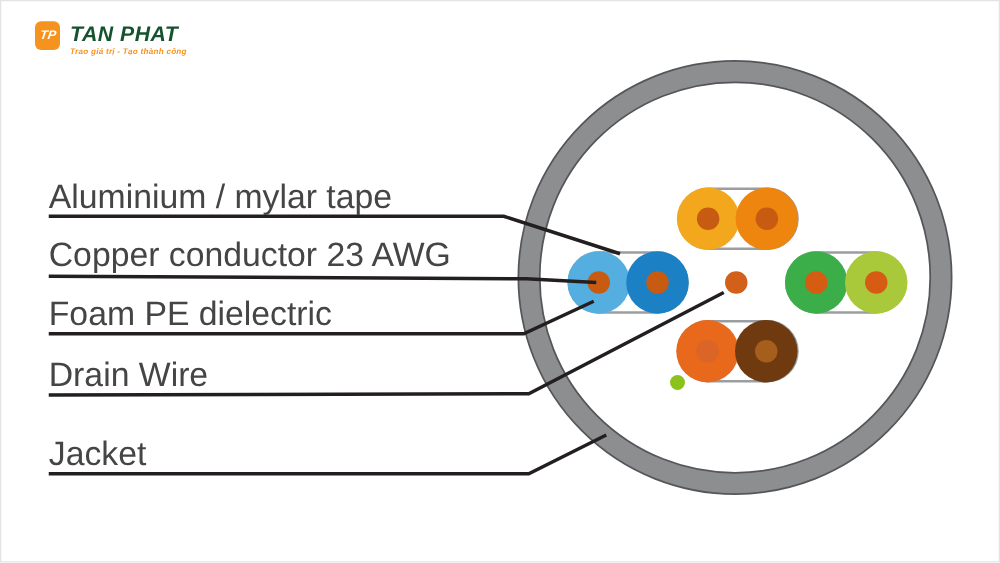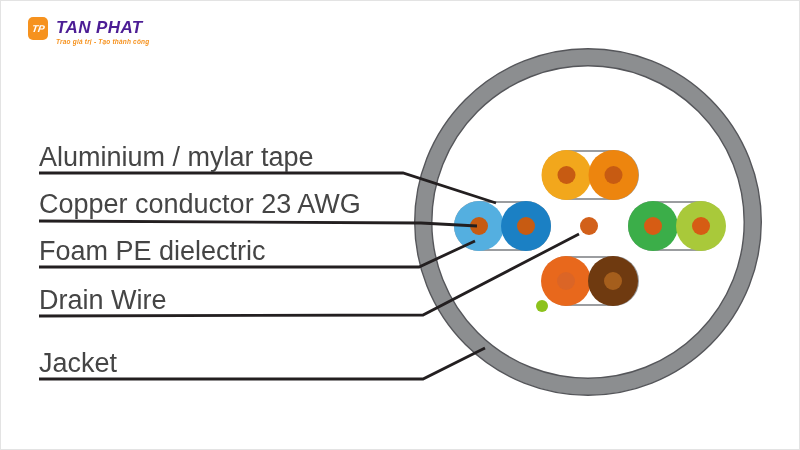--- a/index.html
+++ b/index.html
@@ -16,21 +16,21 @@
   .logo{position:absolute;left:27px;top:16px;display:flex;align-items:flex-start;gap:8px;}
   .logo-icon{
     width:20px;height:23px;background:#F6921E;border-radius:5px;
     display:flex;align-items:center;justify-content:center;
   }
   .logo-icon span{
     color:#ffffff;font-weight:bold;font-style:italic;font-size:10px;
     transform:skewX(-8deg);letter-spacing:0;
   }
   .logo-name{
-    color:#4c1d95;font-weight:900;font-style:italic;font-size:17px;
+    color:#14532d;font-weight:900;font-style:italic;font-size:17px;
     letter-spacing:.4px;line-height:17px;margin-top:2px;
   }
   .logo-tagline{
     color:#F6921E;font-style:italic;font-weight:bold;font-size:6.5px;
     margin-top:2px;letter-spacing:.2px;
   }
 </style>
 </head>
 <body>
 

